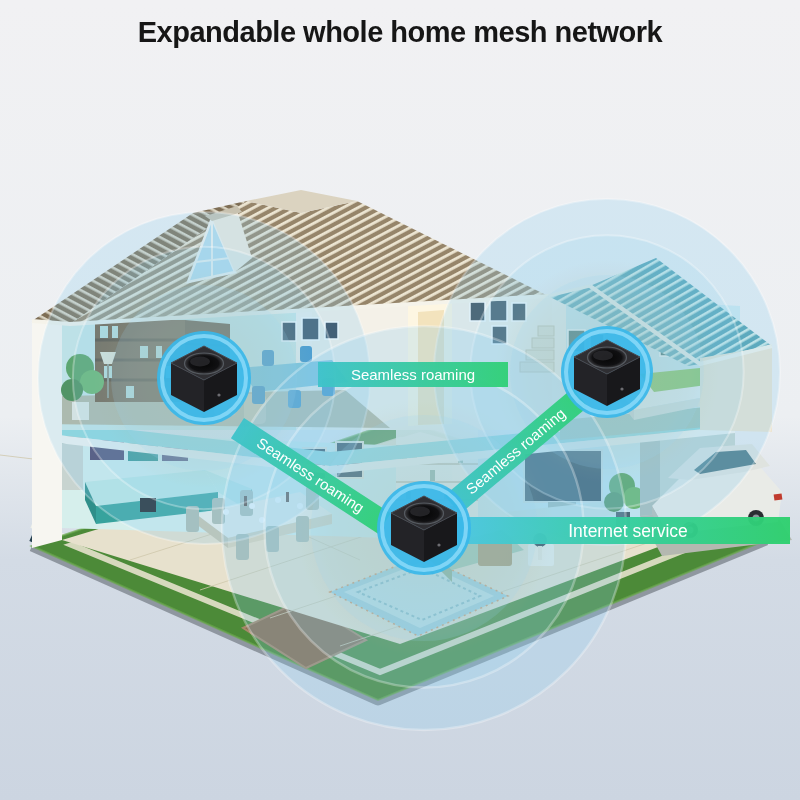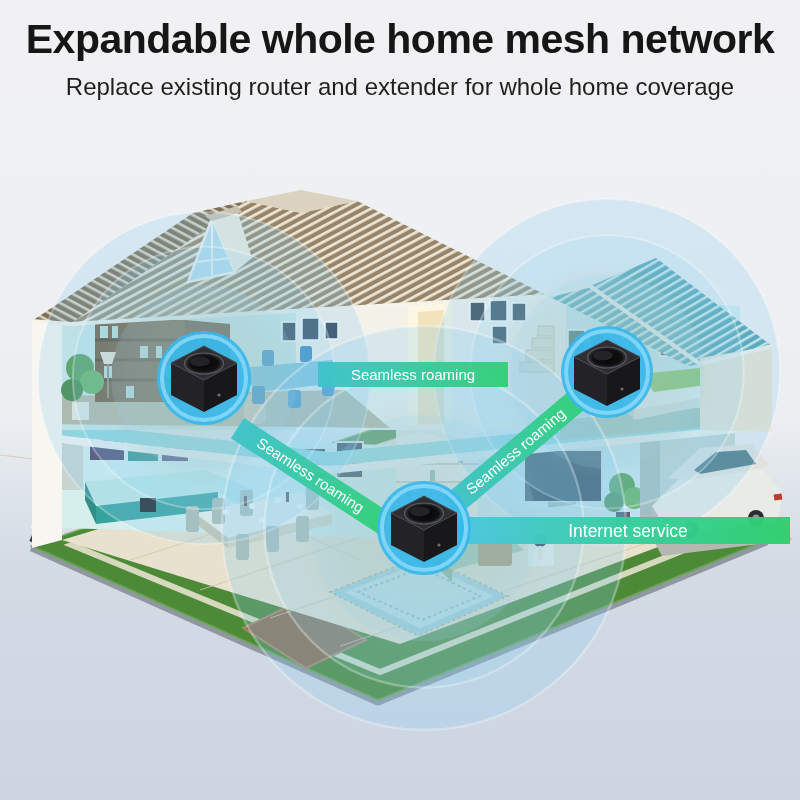--- a/index.html
+++ b/index.html
@@ -1,33 +1,32 @@
 <!DOCTYPE html>
 <html style="--banner_gradient_start: #3fc3cb; --banner_gradient_end: #31d077; --internet_gradient_start: #4cc6e3; --internet_gradient_end: #2ed06e; --badge_blue: #38b7e9; --coverage_blue: #8fd0ee; --roof_brown: #96856a; --roof_teal: #4f9fae; --grass: #4c8a38; --platform_navy: #253d4c; --background_top: #f1f1f3; --background_bottom: #ccd5e1; --title_text: #161616;"><head>
 <meta charset="utf-8">
 <style>
   html,body{margin:0;padding:0;background:#ffffff;}
   .stage{position:relative;width:800px;height:800px;overflow:hidden;
          font-family:"Liberation Sans",sans-serif;}
   .stage svg{position:absolute;inset:0;display:block;}
   header{position:absolute;top:16px;left:0;right:0;text-align:center;z-index:5;}
-  h1{margin:0;font-size:41px;font-weight:bold;letter-spacing:-0.5px;color:var(--title_text,#161616);}
+  h1{margin:0;font-size:29px;font-weight:bold;letter-spacing:-0.5px;color:var(--title_text,#161616);}
   header p{margin:10px 0 0 0;font-size:24px;font-weight:400;color:#1f1f1f;}
   svg text{font-family:"Liberation Sans",sans-serif;}
   .banner-label{fill:#ffffff;font-size:15px;}
   .banner-label-lg{fill:#ffffff;font-size:17.5px;}
 </style>
 </head>
 <body>
 
 <div class="stage">
 
 <header>
   <h1>Expandable whole home mesh network</h1>
-  <p>Replace existing router and extender for whole home coverage</p>
 </header>
 
 <svg width="800" height="800" viewBox="0 0 800 800">
   <defs>
     <linearGradient id="bg" x1="0" y1="0" x2="0" y2="1">
       <stop offset="0" style="stop-color:var(--background_top,#f1f1f3)"></stop>
       <stop offset="0.52" stop-color="#ecEFF2"></stop>
       <stop offset="0.70" stop-color="#d3dbe5"></stop>
       <stop offset="1" style="stop-color:var(--background_bottom,#ccd5e1)"></stop>
     </linearGradient>

